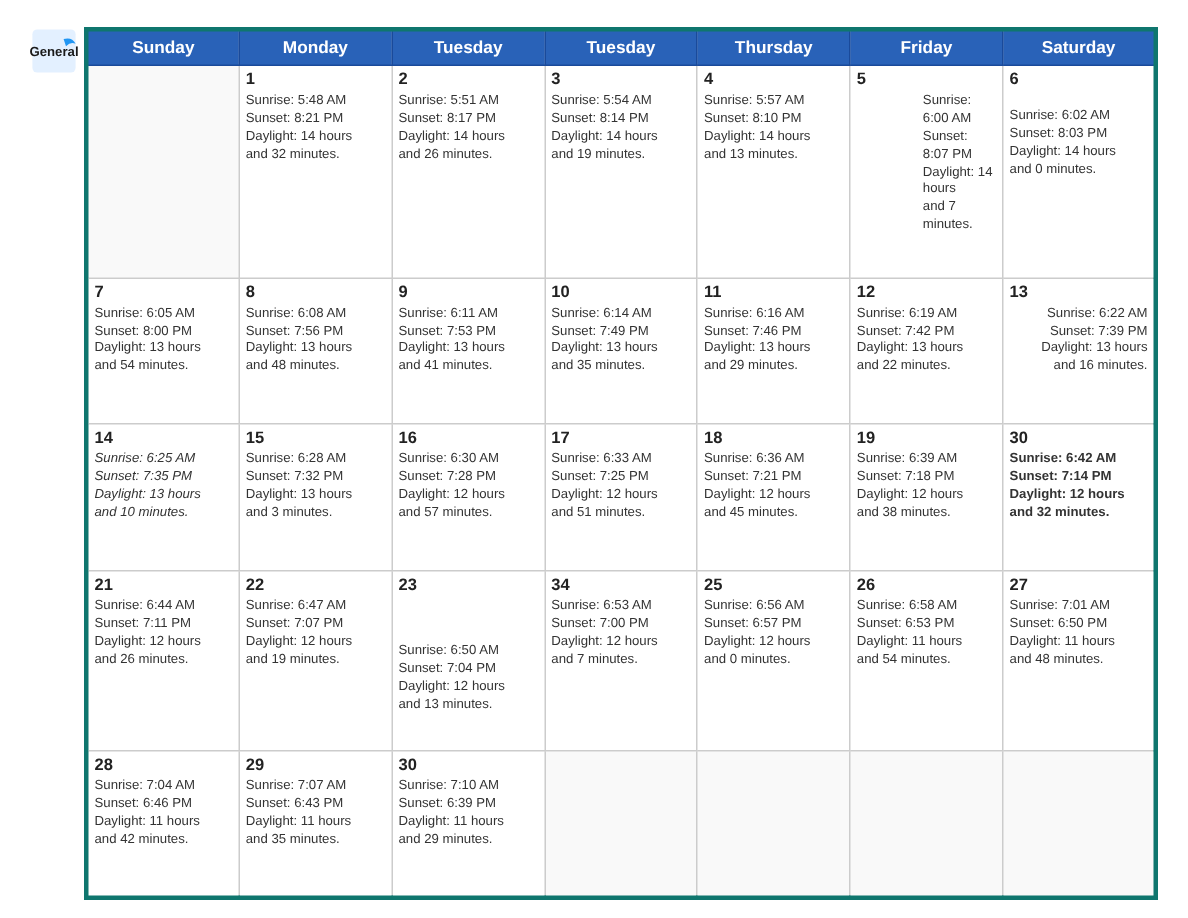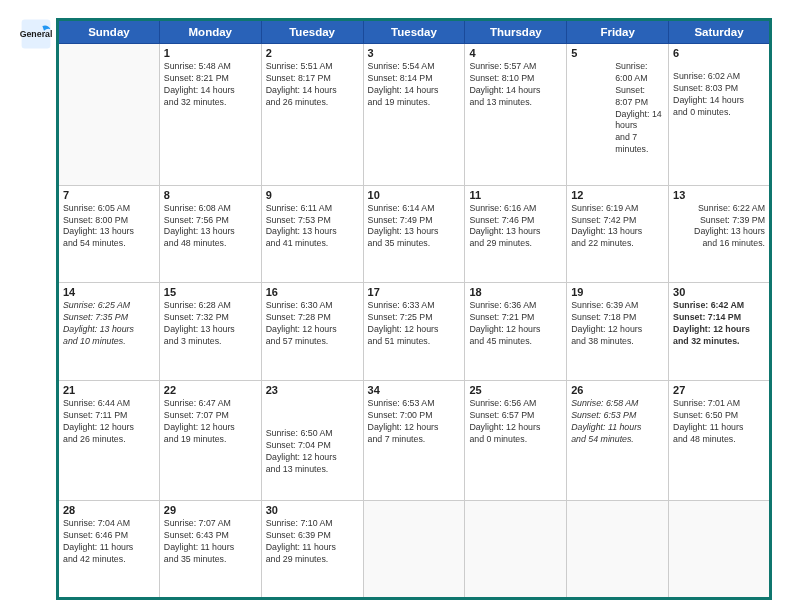--- a/index.html
+++ b/index.html
@@ -299,21 +299,21 @@
           </td>
           <td>
             <span class="day-num">25</span>
             <div class="day-info" style="white-space: pre-line;">Sunrise: 6:56 AM
 Sunset: 6:57 PM
 Daylight: 12 hours
 and 0 minutes.</div>
           </td>
           <td>
             <span class="day-num">26</span>
-            <div class="day-info" style="white-space: pre-line; font-style: italic;">Sunrise: 6:58 AM
+            <div class="day-info" style="white-space: pre-line;">Sunrise: 6:58 AM
 Sunset: 6:53 PM
 Daylight: 11 hours
 and 54 minutes.</div>
           </td>
           <td>
             <span class="day-num">27</span>
             <div class="day-info" style="white-space: pre-line;">Sunrise: 7:01 AM
 Sunset: 6:50 PM
 Daylight: 11 hours
 and 48 minutes.</div>

